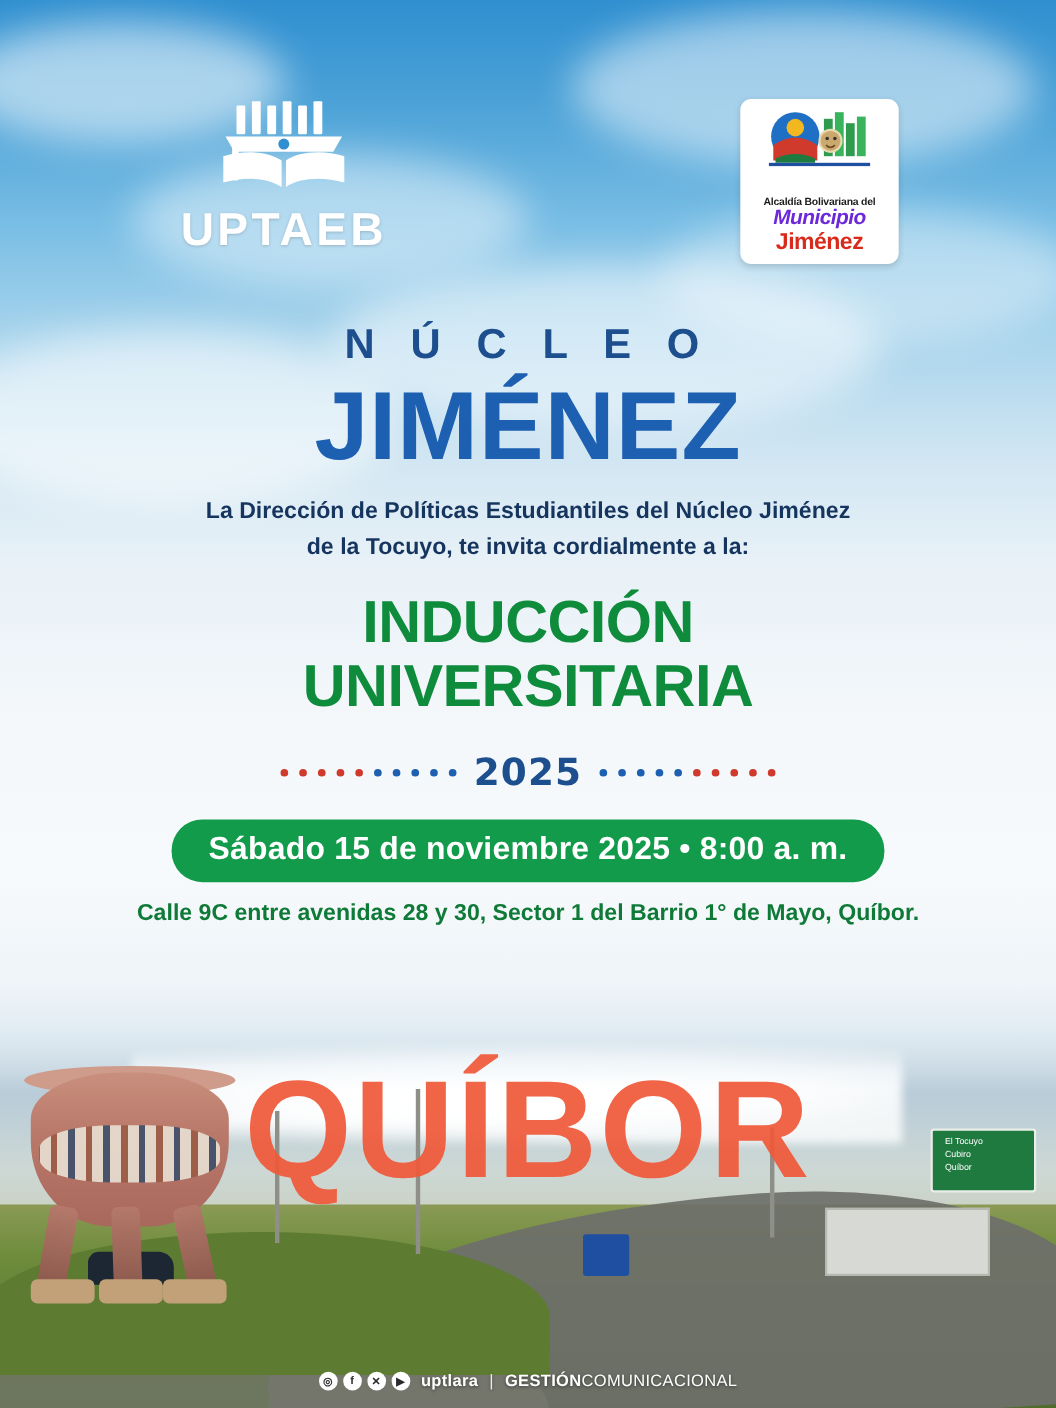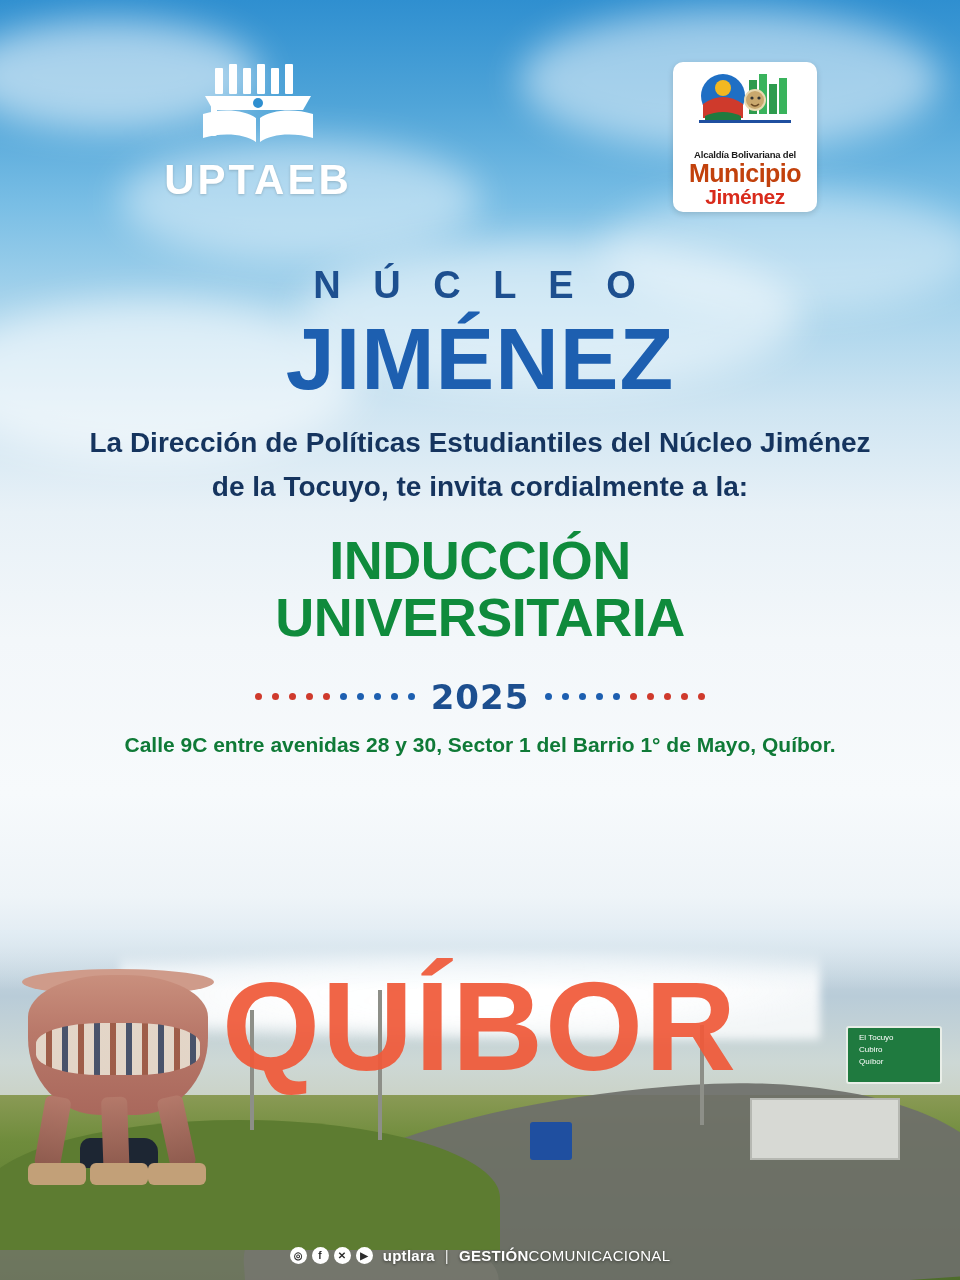--- a/index.html
+++ b/index.html
@@ -39,21 +39,21 @@
   .c6 { left: -60px; top: 300px; width: 420px; height: 160px; background: rgba(255,255,255,0.55); }
 
   
   .header {
     position: relative;
     z-index: 5;
     display: flex;
     align-items: flex-start;
     justify-content: center;
     gap: 300px;
-    padding-top: 62px;
+    padding-top: 90px;
   }
   .uptaeb-logo { text-align: center; width: 230px; }
   .uptaeb-logo .mark { display: block; margin: 0 auto; }
   .uptaeb-logo .wordmark {
     color: #ffffff;
     font-size: 42px;
     font-weight: 700;
     letter-spacing: 3px;
     margin-top: 6px;
     text-shadow: 0 1px 3px rgba(0,0,0,.18);
@@ -64,21 +64,21 @@
     border-radius: 10px;
     padding: 8px 6px 6px;
     text-align: center;
     box-shadow: 0 2px 6px rgba(0,0,0,.15);
   }
   .alcaldia-badge .emblem { display: block; margin: 0 auto; }
   .alcaldia-badge .line1 {
     font-size: 9.5px; font-weight: 700; color: #1b1b1b; margin-top: 1px; letter-spacing: -0.2px;
   }
   .alcaldia-badge .line2 {
-    font-size: 25px; font-weight: 700; color: #c2410c; line-height: 1.05; letter-spacing: -0.5px;
+    font-size: 19px; font-weight: 700; color: #6d28d9; line-height: 1.05; letter-spacing: -0.5px; font-style: italic;
   }
   .alcaldia-badge .line3 {
     font-size: 21px; font-weight: 700; color: #d92b1c; line-height: 1.05; letter-spacing: -0.5px;
   }
 
   
   .content { position: relative; z-index: 5; text-align: center; padding: 0 40px; }
   .nucleo {
     margin-top: 52px;
     color: #1d4f8f;
@@ -89,21 +89,21 @@
   .jimenez {
     color: #1d5fb0;
     font-size: 88px;
     font-weight: 800;
     letter-spacing: 1px;
     line-height: 1.05;
     margin-top: 6px;
   }
   .invite {
     color: #15345e;
-    font-size: 28px;
+    font-size: 21px;
     font-weight: 700;
     line-height: 1.55;
     margin-top: 16px;
   }
   .induccion {
     color: #0f8b3c;
     font-size: 54px;
     font-weight: 800;
     line-height: 1.06;
     letter-spacing: -0.5px;
@@ -389,20 +389,21 @@
         <span class="d b"></span>
           <span class="d"></span>
           <span class="d"></span>
           <span class="d"></span>
         <span class="d"></span>
           <span class="d"></span>
       </span>
     </div>
 
 
+    <div class="date-pill">Sábado 15 de noviembre 2025 • 8:00 a. m.</div>
     <div class="address">Calle 9C entre avenidas 28 y 30, Sector 1 del Barrio 1° de Mayo, Quíbor.</div>
   </div>
 
   <div class="photo">
     <div class="sky"></div>
     <div class="clouds2"></div>
     <div class="skyfade"></div>
     <div class="ground"></div>
     <div class="road"></div>
     <div class="road2"></div>

